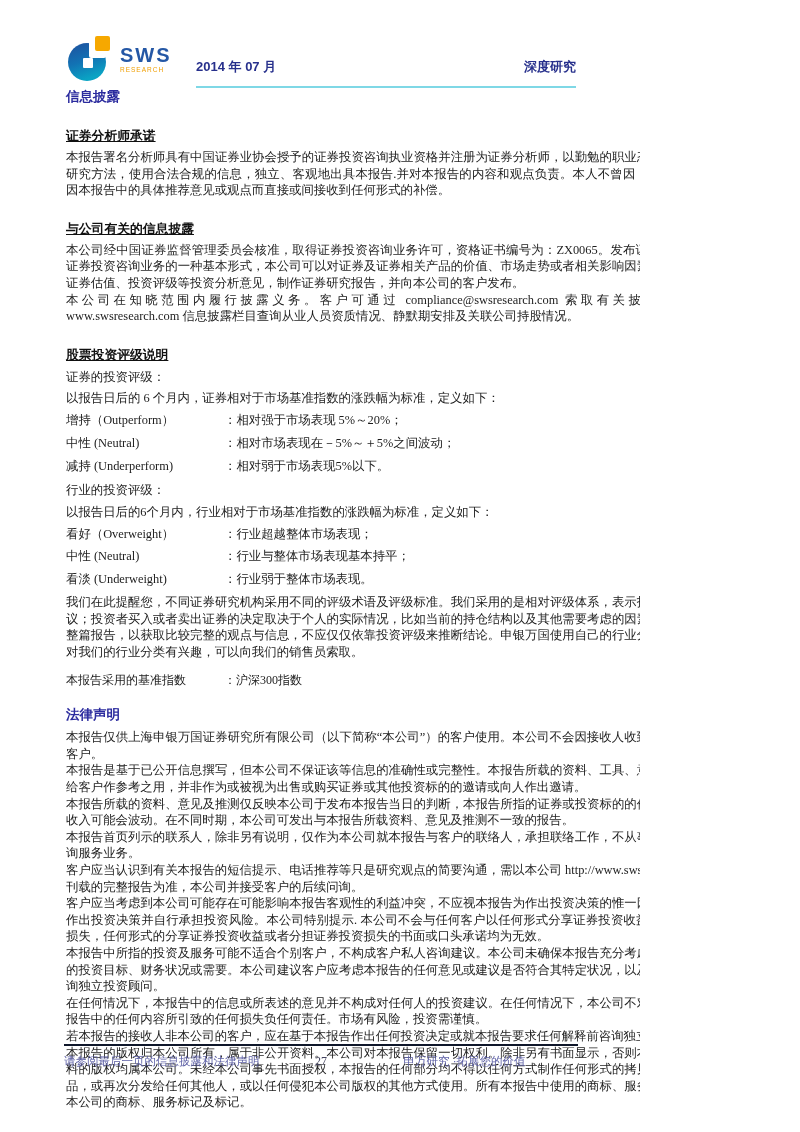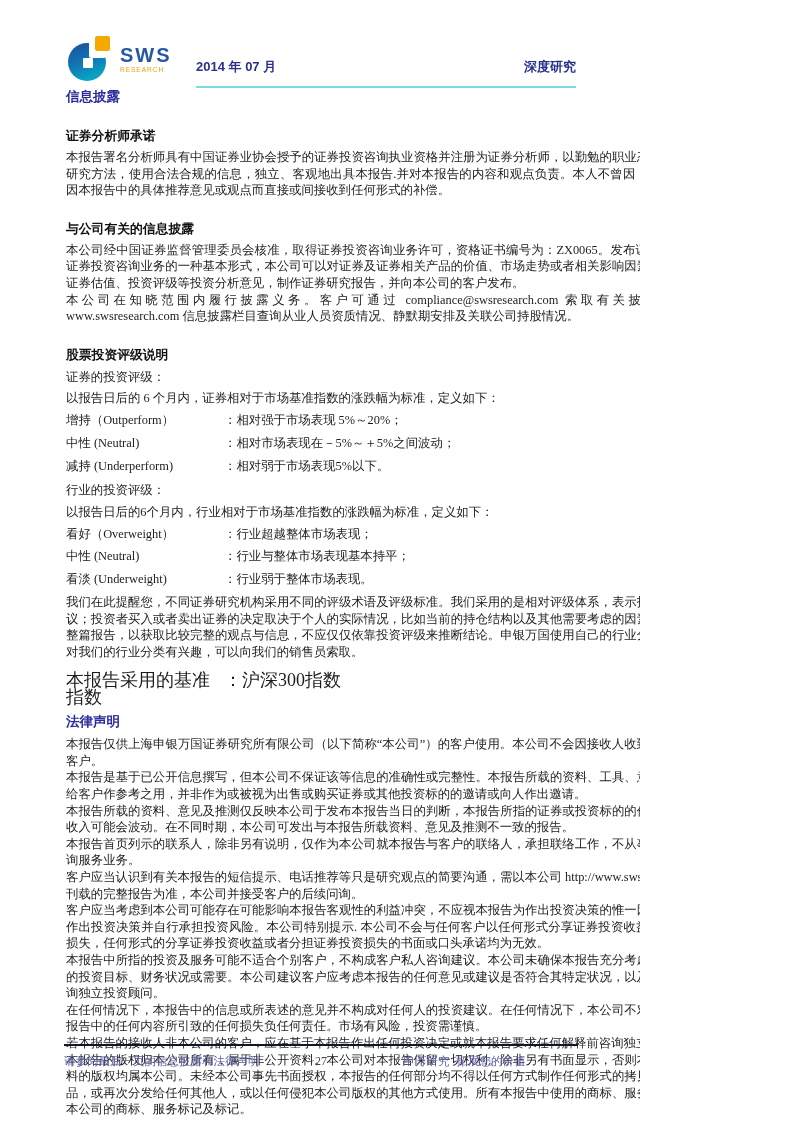--- a/index.html
+++ b/index.html
@@ -14,30 +14,30 @@
             letter-spacing:1px;color:#f09e00;margin-top:1px;}
   .header-rule{position:absolute;left:196px;right:64px;top:48px;height:28px;
                border-bottom:2px solid #7fd8e6;display:flex;justify-content:space-between;
                align-items:flex-end;padding-bottom:10px;
                font-family:"Liberation Sans","DejaVu Sans",sans-serif;
                font-weight:bold;font-size:13px;color:#27308c;}
   
   .content{position:absolute;left:66px;width:670px;top:88px;}
   .sec-title{font-family:"Liberation Sans","DejaVu Sans",sans-serif;font-weight:bold;
              font-size:13.5px;color:#2b2b9e;margin:0 0 5px 0;}
-  .sec-title.legal-title{}
+  .sec-title.legal-title{margin-top:17px;}
   .sub-head{font-family:"Liberation Sans","DejaVu Sans",sans-serif;font-weight:bold;
-            font-size:12.8px;color:#101010;margin:22px 0 4px 0;}
+            font-size:12.8px;color:#101010;margin:22px 0 4px 0;text-decoration:underline;}
   .content p{margin:0;text-align:justify;text-justify:inter-ideograph;
              font-size:12.4px;line-height:16.6px;}
   .lead-line{margin:5px 0 2px 0 !important;}
   .rating-row{display:flex;font-size:12.4px;line-height:22.8px;}
   .rating-label{width:158px;flex:none;}
   .rating-def{flex:1;}
-  .benchmark{display:flex;font-size:18px;line-height:17px;margin:12px 0 7px 0;}
+  .benchmark{display:flex;font-size:12px;line-height:17px;margin:12px 0 0 0;}
   .benchmark-label{width:158px;flex:none;}
   
   .footer{position:absolute;left:64px;right:62px;top:1044px;border-top:2px solid #0f172a;
           padding-top:8px;display:flex;align-items:baseline;
           font-family:"Liberation Sans","DejaVu Sans",sans-serif;
           font-size:11.5px;color:#5c5fa5;}
   .footer-left{flex:1;text-align:left;}
   .footer-page{flex:0 0 60px;text-align:center;color:#42425e;font-size:12px;
                font-family:"Liberation Serif","DejaVu Serif",serif;}
   .footer-right{flex:1;text-align:center;}

